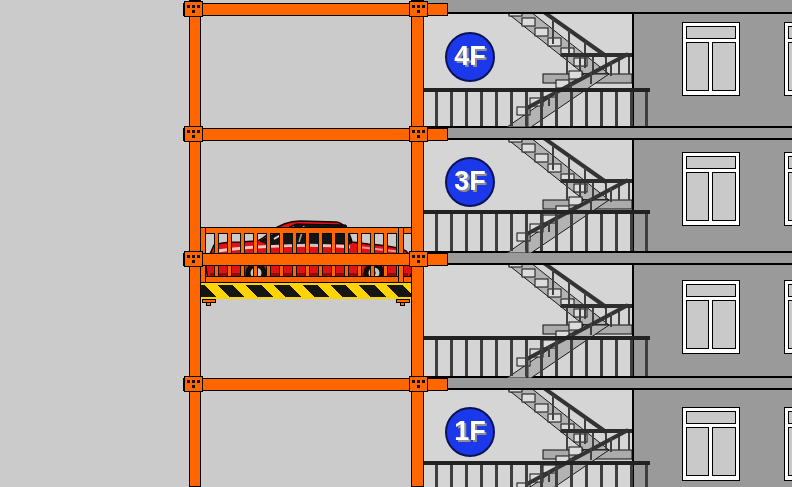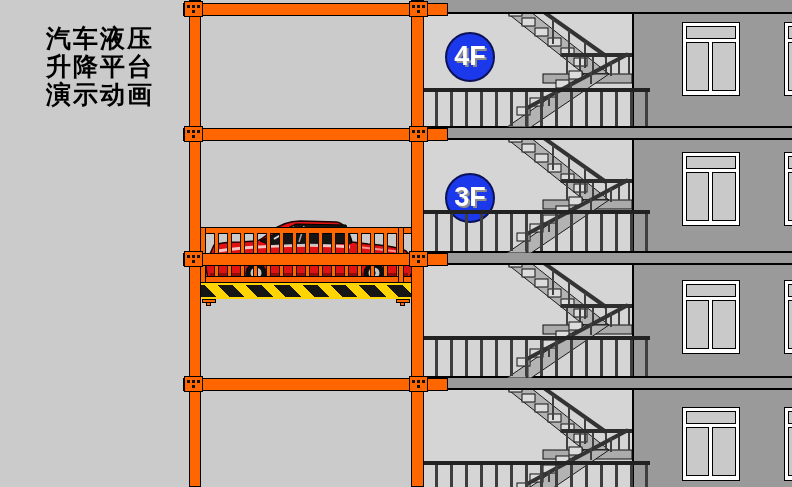--- a/index.html
+++ b/index.html
@@ -56,25 +56,20 @@
         border-top:2px solid #ffd400;border-bottom:2px solid #ffd400;
         background:repeating-linear-gradient(45deg,#151515 0 11px,#ffd400 11px 20px);}
   .foot{width:14px;height:4px;background:#ff6600;border:1px solid #000;z-index:4;}
   .foot-tab{width:5px;height:4px;background:#ff6600;border:1px solid #000;z-index:4;}
 </style>
 </head>
 <body>
 
 <div id="stage">
 
-  <div id="title" class="abs">
-    <div>汽车液压</div>
-    <div>升降平台</div>
-    <div>演示动画</div>
-  </div>
 
   <div id="stairwell" class="abs"></div>
   <div id="wall" class="abs"></div>
   <div class="abs slab roof" style="top:0"></div>
   <div class="abs slab" style="top:126px"></div>
   <div class="abs slab" style="top:251px"></div>
   <div class="abs slab" style="top:376px"></div>
 
   <div class="abs win" style="top:22px">
       <div class="wg wg-top"></div>
@@ -241,21 +236,22 @@
       <rect x="94" y="93" width="13" height="8" fill="#dcdcdc" stroke="#111"></rect>
     <line x1="205" y1="40" x2="104" y2="94" stroke="#333" stroke-width="4"></line>
     <line x1="104" y1="94" x2="104" y2="113" stroke="#333" stroke-width="3"></line>
     <line x1="188" y1="48" x2="188" y2="62" stroke="#404040" stroke-width="2"></line>
       <line x1="168" y1="58" x2="168" y2="70" stroke="#404040" stroke-width="2"></line>
       <line x1="148" y1="69" x2="148" y2="80" stroke="#404040" stroke-width="2"></line>
       <line x1="126" y1="81" x2="126" y2="92" stroke="#404040" stroke-width="2"></line>
   </svg>
 
   <div class="abs badge" style="top:32px">4F</div>
-  <div class="abs badge" style="top:173px">3F</div>
+  <div class="abs badge" style="top:157px">3F</div>
+  <div class="abs badge" style="top:407px">1F</div>
 
   <div class="abs frail" style="top:88px"></div>
   <div class="abs fbal" style="top:92px;height:34px"></div>
   <div class="abs frail" style="top:210px"></div>
   <div class="abs fbal" style="top:214px;height:37px"></div>
   <div class="abs frail" style="top:336px"></div>
   <div class="abs fbal" style="top:340px;height:36px"></div>
   <div class="abs frail" style="top:461px"></div>
   <div class="abs fbal" style="top:465px;height:22px"></div>
 

